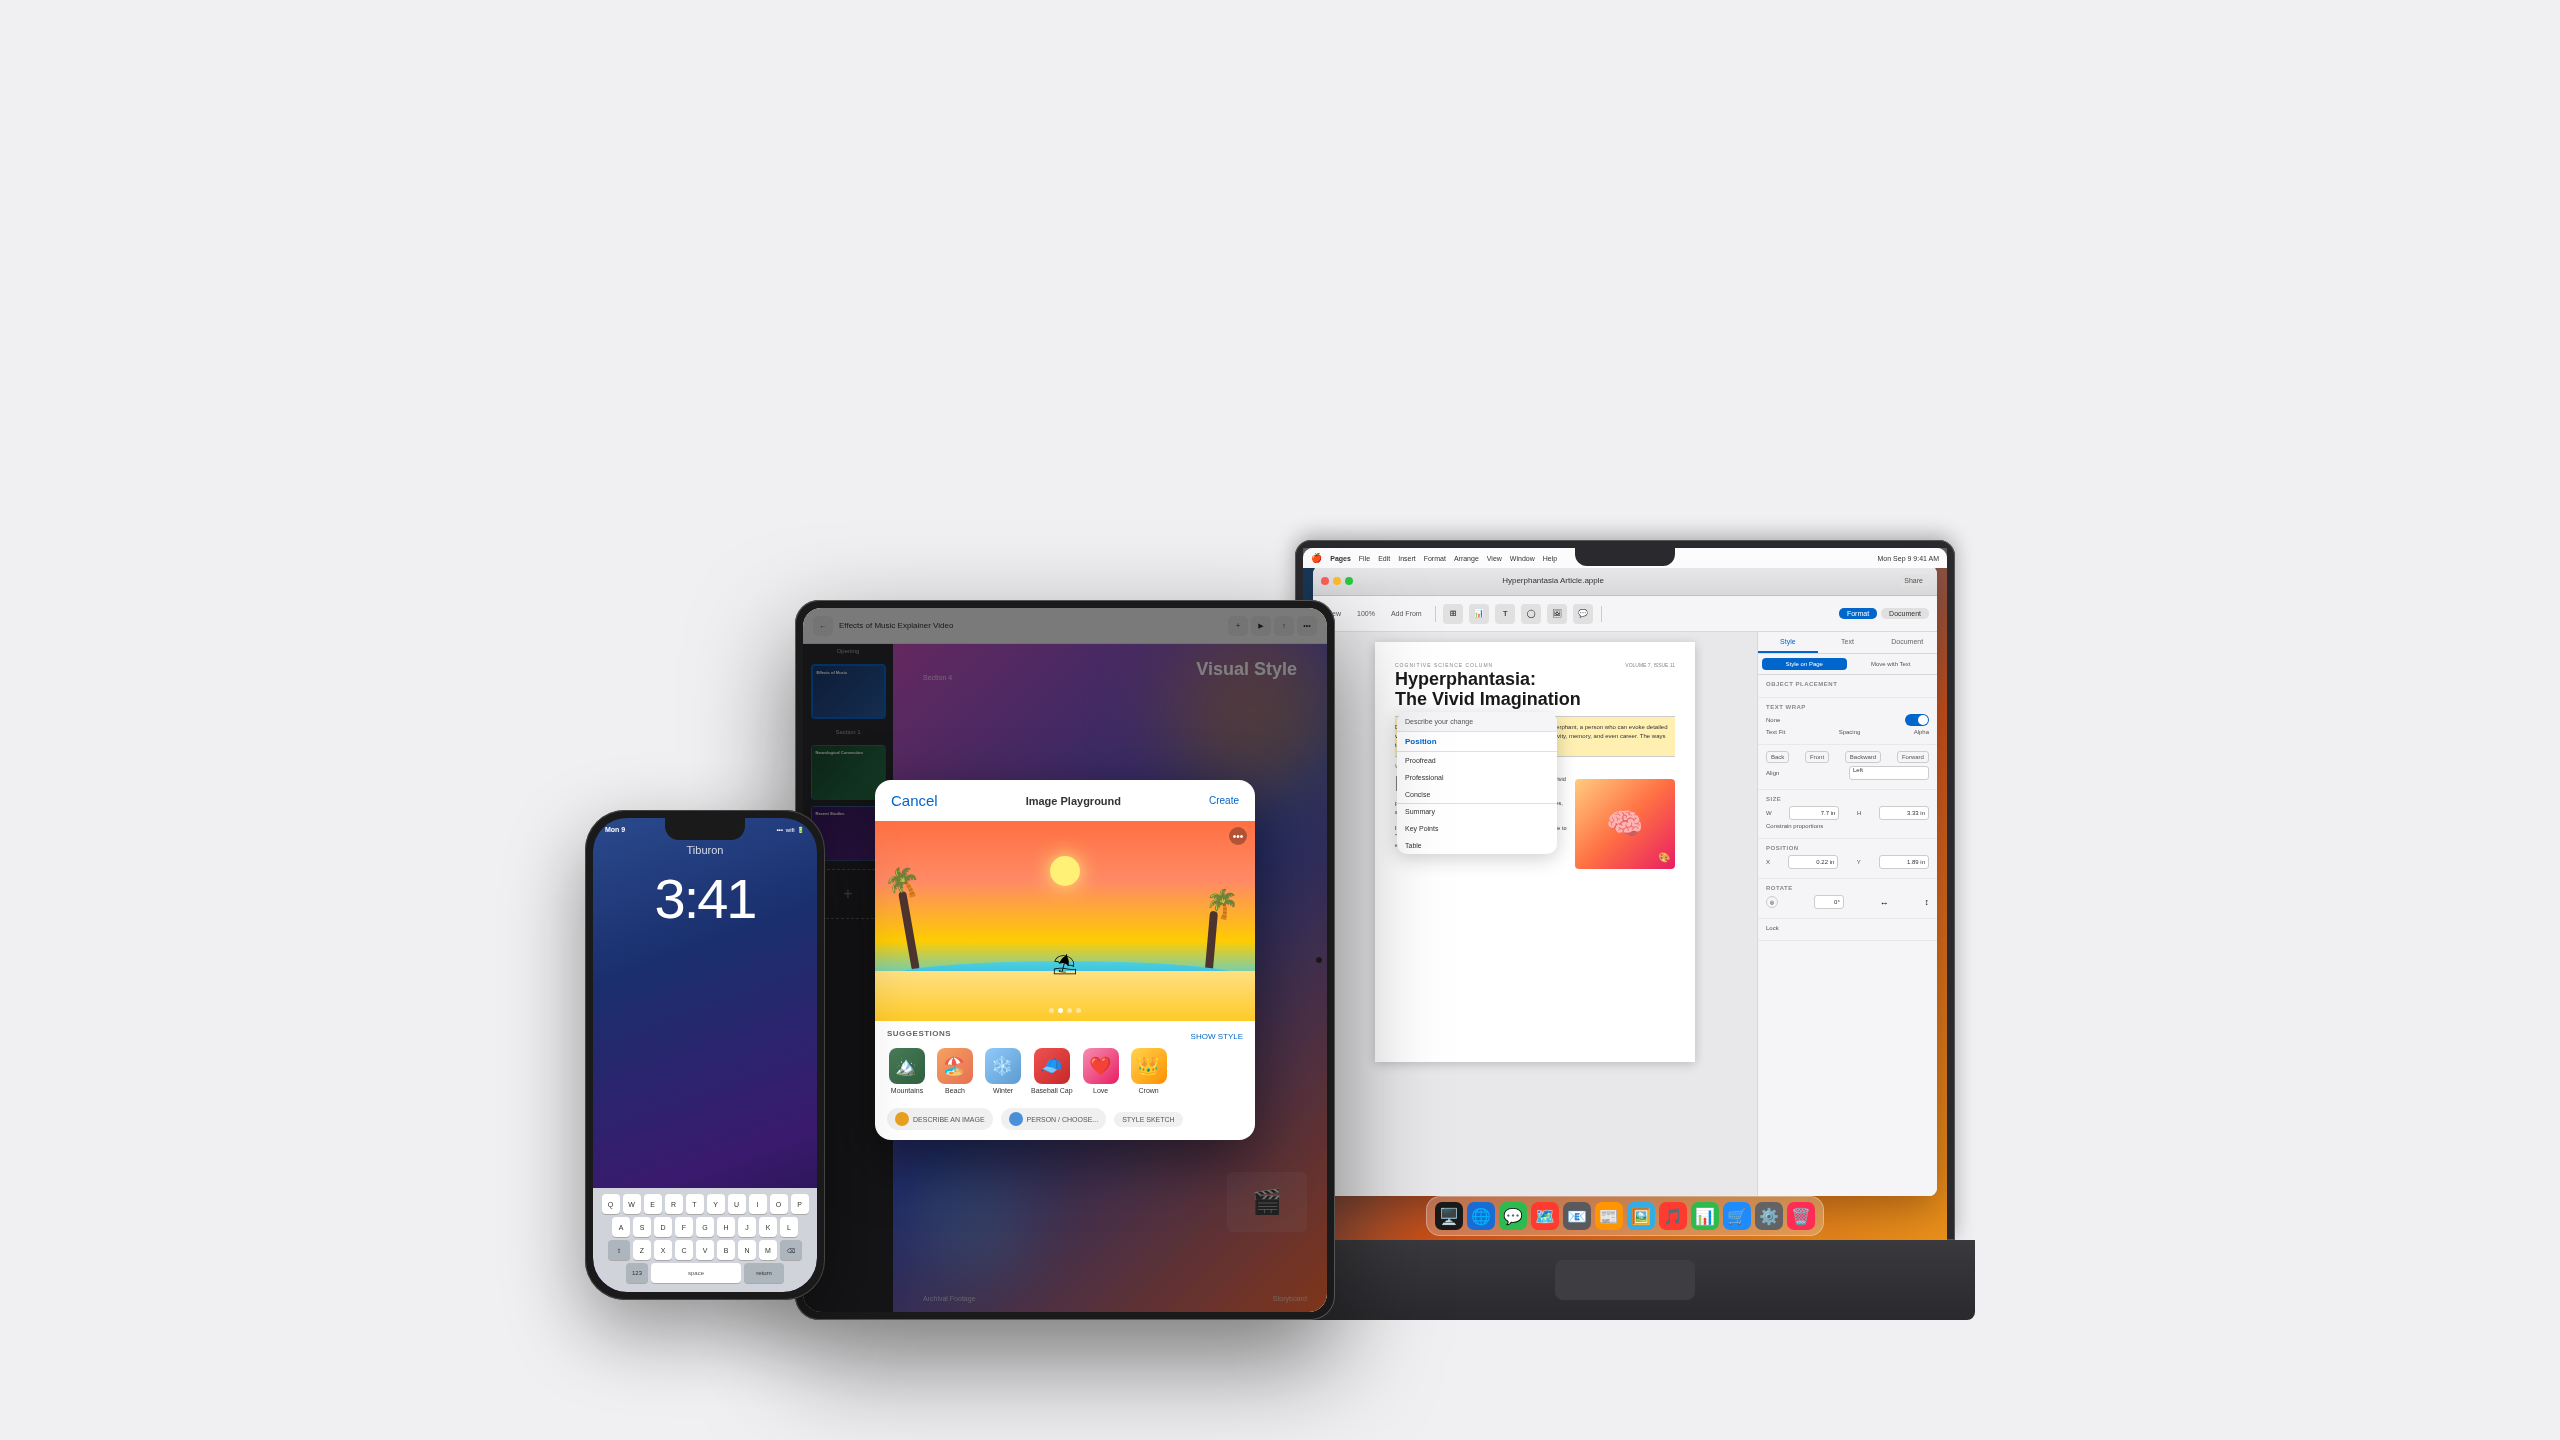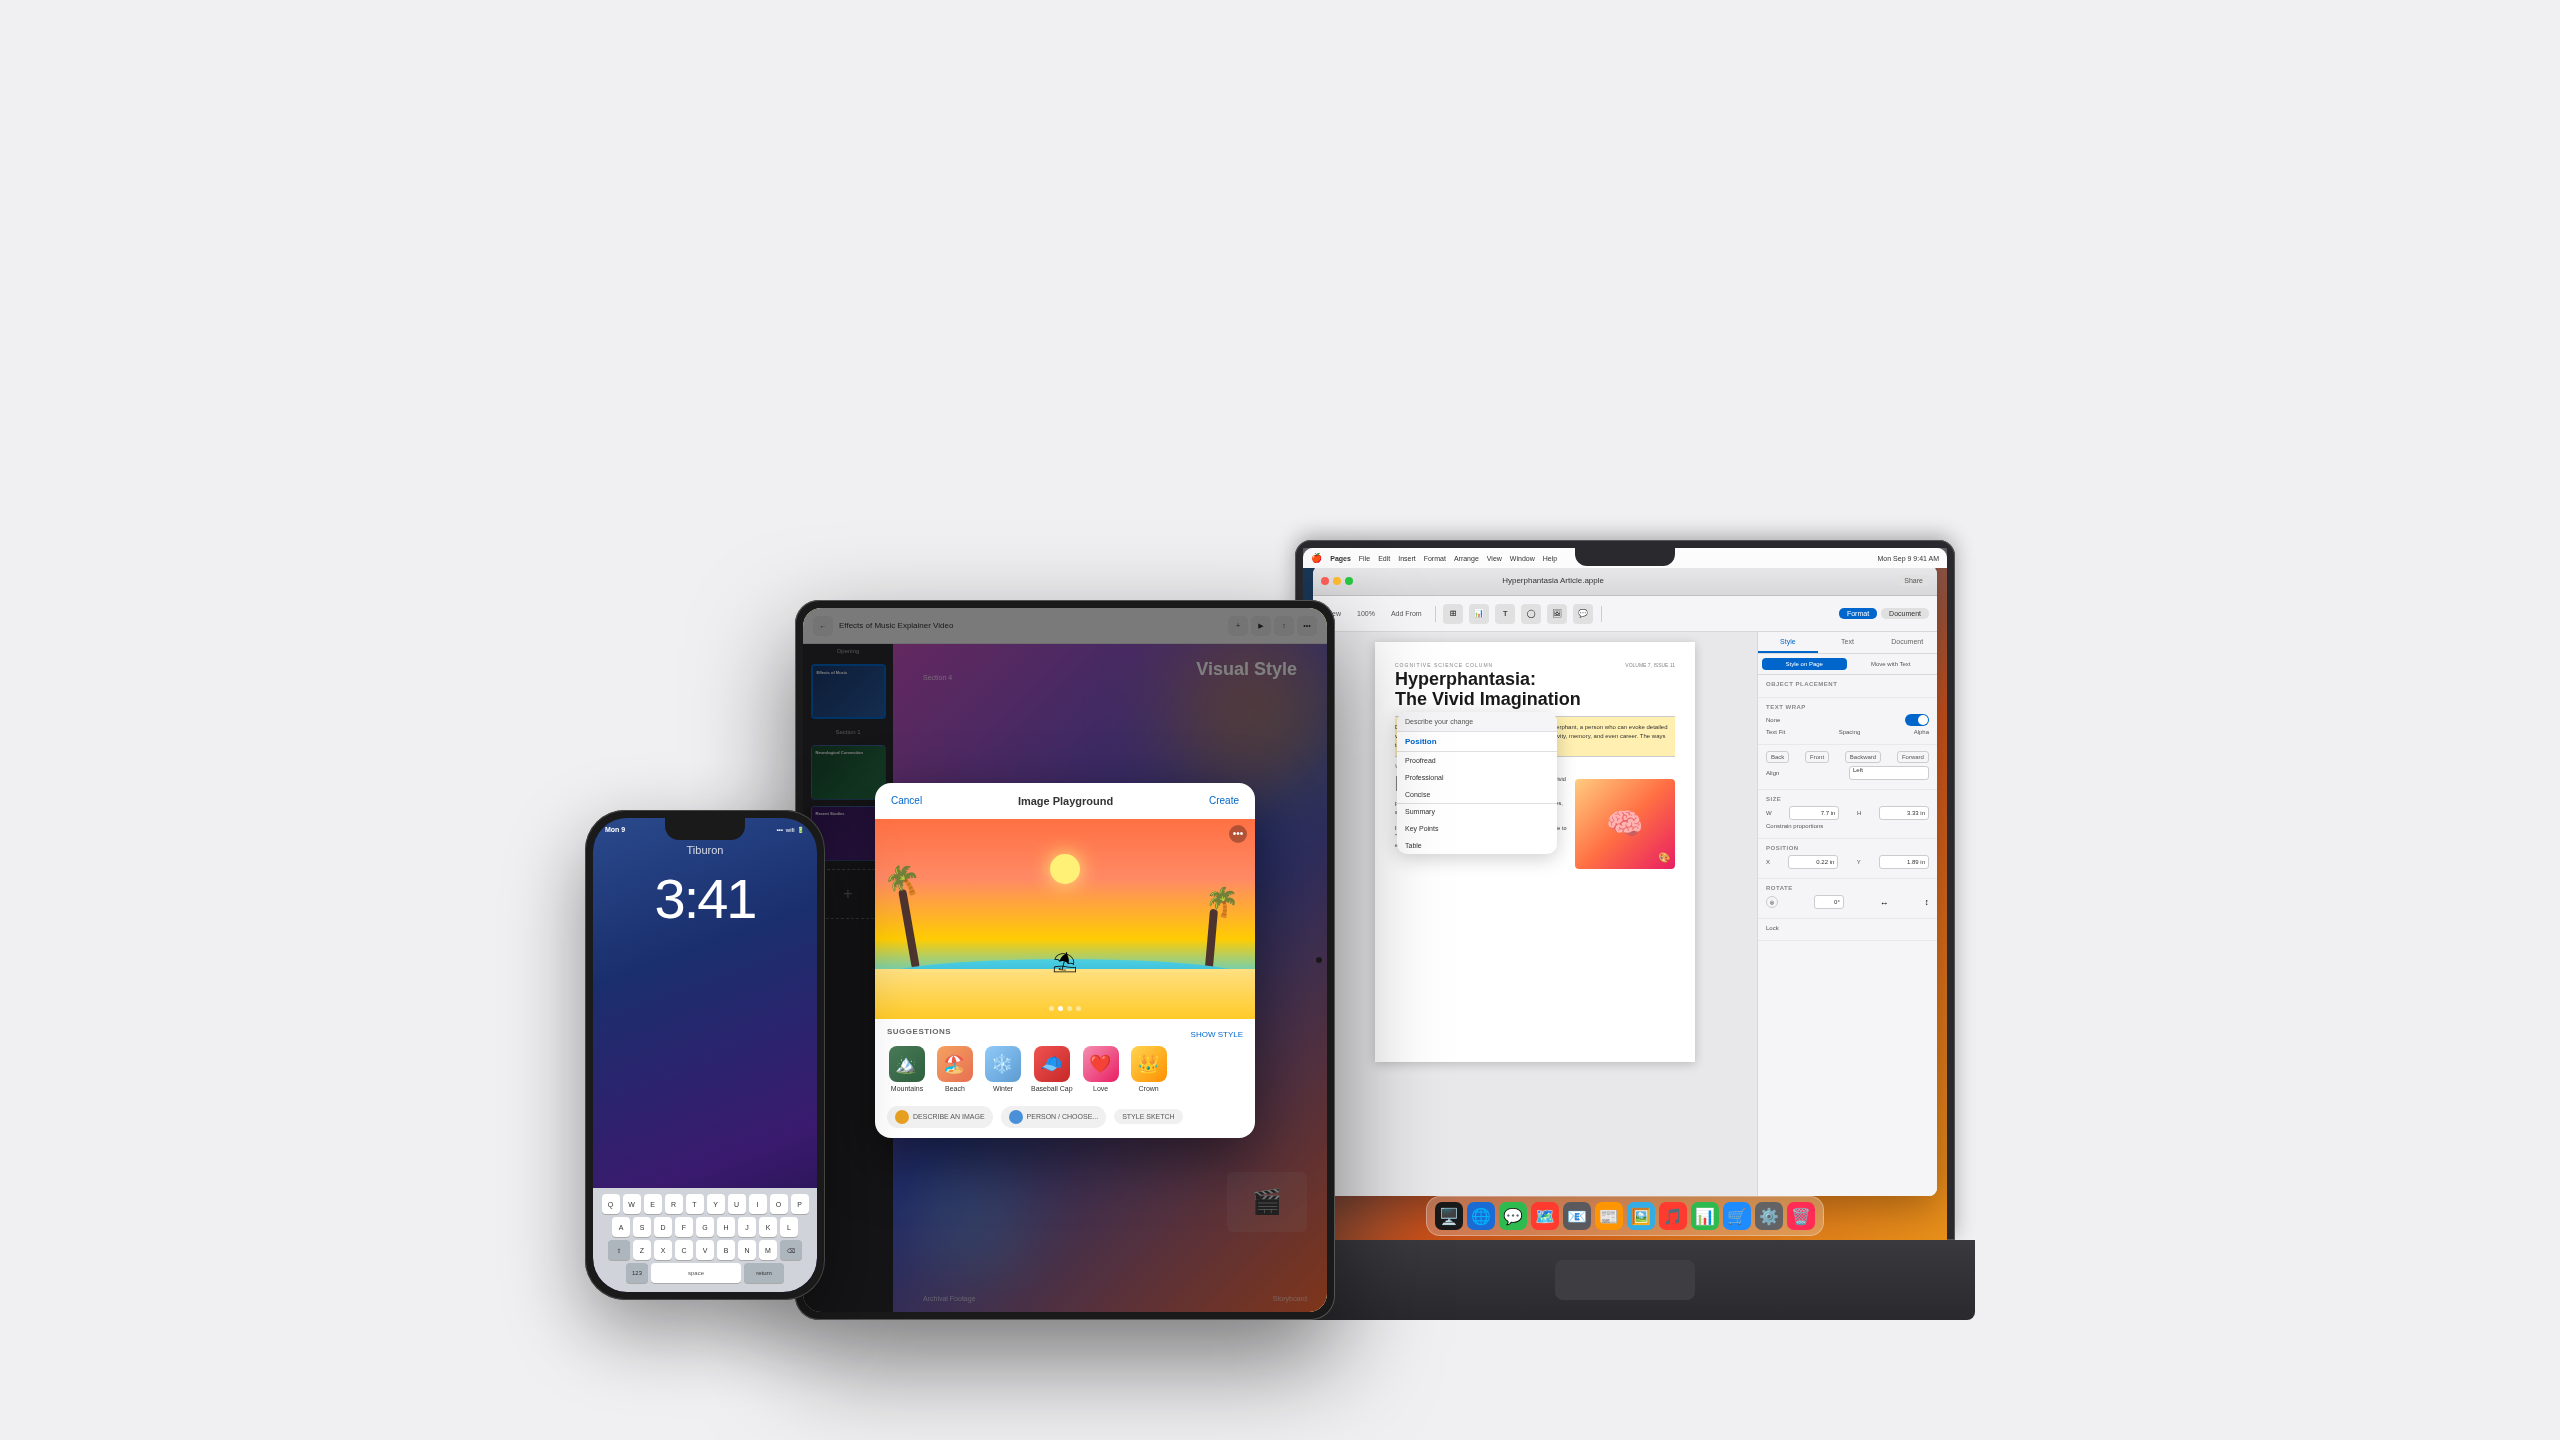--- a/index.html
+++ b/index.html
@@ -276,21 +276,21 @@
       border-radius: 16px;
       overflow: hidden;
       box-shadow: 0 20px 60px rgba(0,0,0,0.5);
     }
     .modal-header {
       padding: 12px 16px;
       display: flex;
       justify-content: space-between;
       align-items: center;
     }
-    .modal-cancel { color: #0066cc; font-size: 10px; }
+    .modal-cancel { color: #0066cc; font-size: 15px; }
     .modal-title { font-size: 11px; font-weight: 600; color: #333; }
     .modal-create { color: #0066cc; font-size: 10px; font-weight: 400; }
 
     .modal-image-area {
       background: #f0f0f0;
       height: 200px;
       display: flex;
       align-items: center;
       justify-content: center;
       position: relative;

